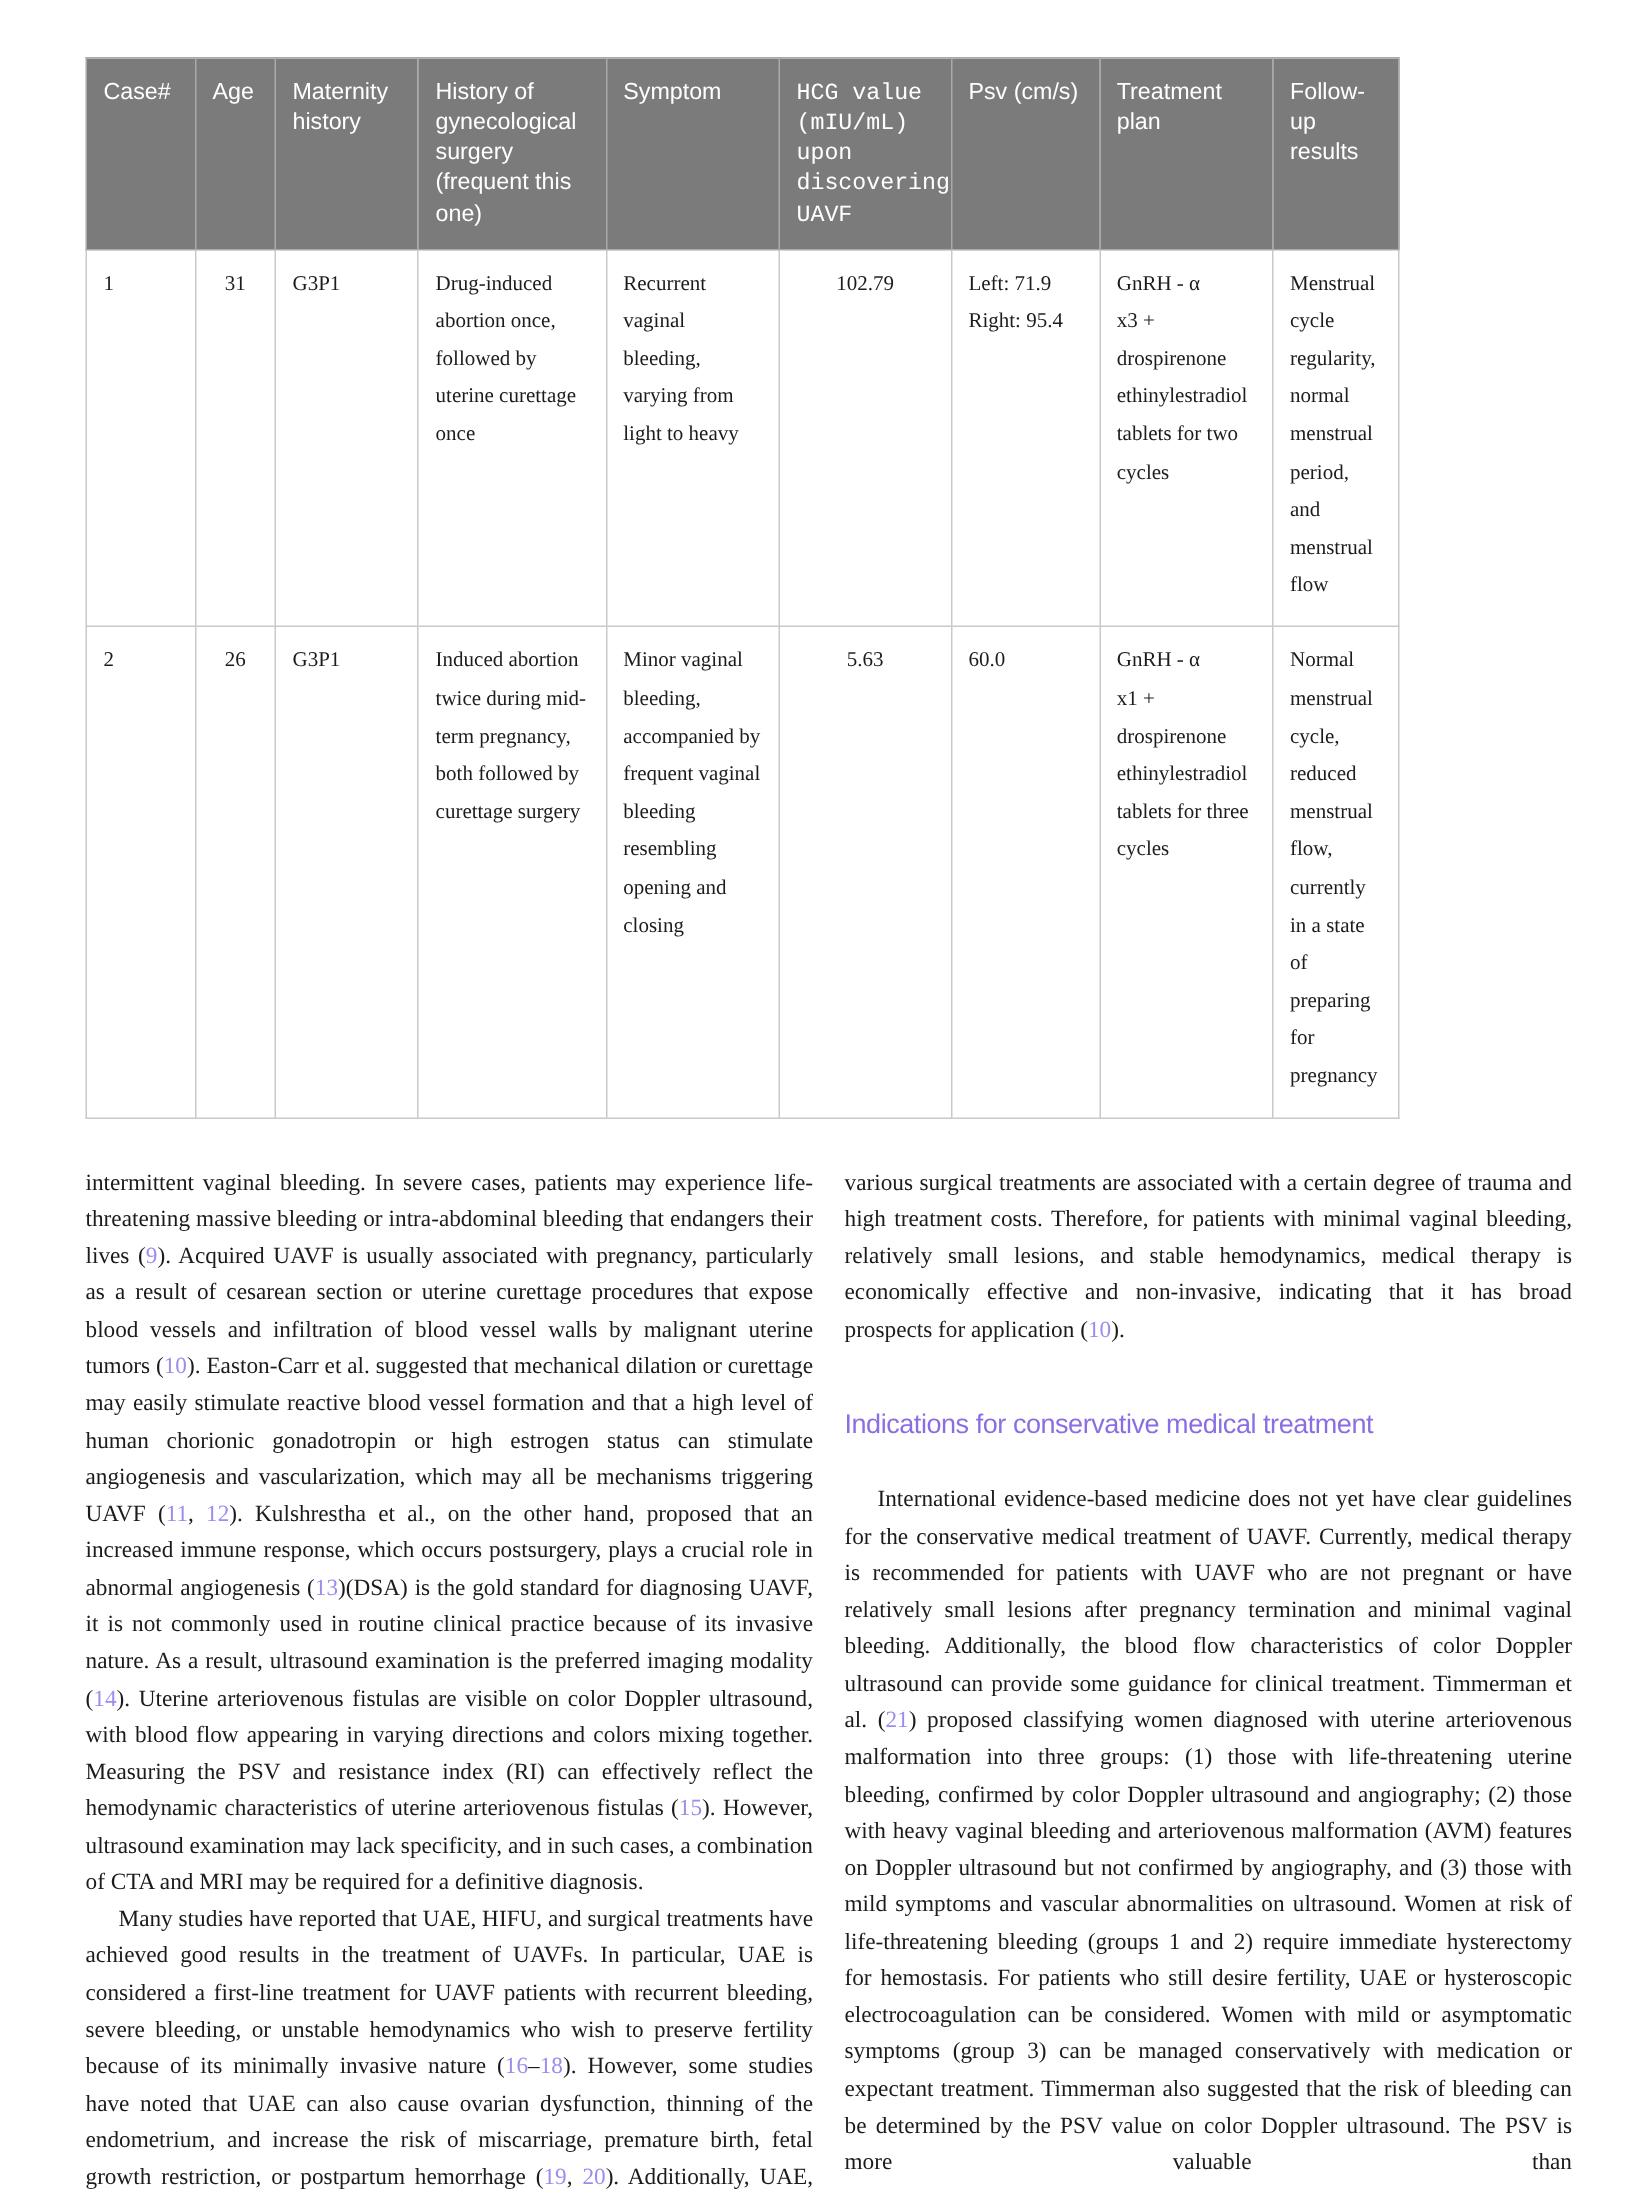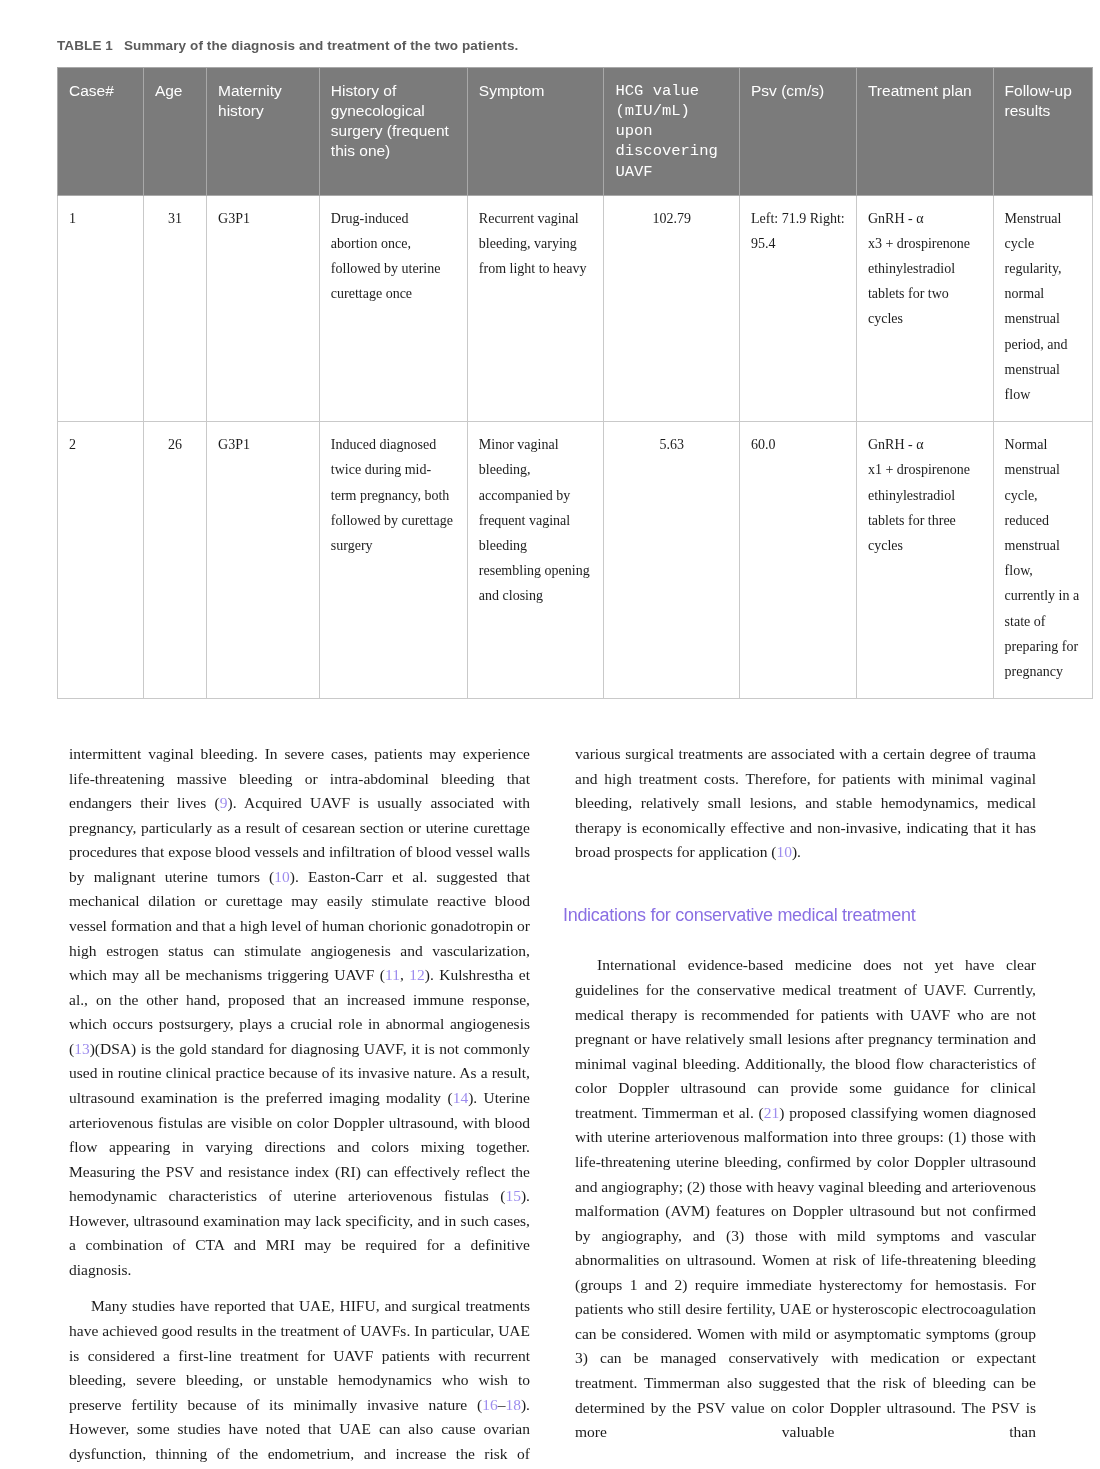--- a/index.html
+++ b/index.html
@@ -14,21 +14,21 @@
   
   .table-caption {
     font-family:"Liberation Sans", sans-serif;
     font-size:13.5px; font-weight:bold; color:#5b5b5b;
     margin:0 0 14px 0; letter-spacing:0.1px;
   }
   .table-caption .tt-label { margin-right:11px; }
   
   table.patients {
     border-collapse:collapse; table-layout:fixed;
-    width:1036px;
+    width:876px;
   }
   table.patients th {
     background:#7b7b7b; color:#ffffff;
     font-family:"Liberation Sans", sans-serif;
     font-size:15.5px; font-weight:normal;
     text-align:left; vertical-align:top;
     padding:13px 11px; line-height:1.3;
     border:1px solid #a9a9a9;
   }
   table.patients th.center { text-align:left;font-family:Liberation Mono, monospace; }
@@ -46,41 +46,38 @@
   
   .body-columns {
     display:flex; gap:21px; margin-top:31px;
   }
   .col {
     flex:1; min-width:0;
     font-family:"Liberation Serif", serif;
     font-size:15.5px; line-height:1.585;
     color:#1b1b1b; text-align:justify;
   }
-  .para { margin:12px; }
+  .para { margin:0; }
   .para.indent { text-indent:22px; }
   .para.flush-last { text-align-last:justify; }
   .ref { color:#9d8cee; }
   h2.section-heading {
     font-family:"Liberation Sans", sans-serif;
     font-size:18px; line-height:1.2;
     color:#8a6fe3; font-weight:normal;
     letter-spacing:-0.3px;
     margin:40px 0 27px 0;
     text-align:center; text-align-last:left;
   }
 </style>
 </head>
 <body>
 
 <div class="page">
 
-  <div class="table-caption">
-    <span class="tt-label">TABLE 1</span><span class="tt-text">Summary of the diagnosis and treatment of the two patients.</span>
-  </div>
 
   <table class="patients">
     <colgroup id="colgroup">
         <col style="width: 8.3%;">
         <col style="width: 6.1%;">
         <col style="width: 10.9%;">
         <col style="width: 14.3%;">
         <col style="width: 13.2%;">
         <col style="width: 13.1%;">
         <col style="width: 11.3%;">
@@ -110,21 +107,21 @@
           <td class="center">102.79</td>
           <td>Left: 71.9 Right: 95.4</td>
           <td>GnRH - α
 x3 + drospirenone ethinylestradiol tablets for two cycles</td>
           <td>Menstrual cycle regularity, normal menstrual period, and menstrual flow</td>
         </tr>
         <tr>
           <td>2</td>
           <td class="center">26</td>
           <td>G3P1</td>
-          <td>Induced diagnosed twice during mid-term pregnancy, both followed by curettage surgery</td>
+          <td>Induced abortion twice during mid-term pregnancy, both followed by curettage surgery</td>
           <td>Minor vaginal bleeding, accompanied by frequent vaginal bleeding resembling opening and closing</td>
           <td class="center">5.63</td>
           <td>60.0</td>
           <td>GnRH - α
 x1 + drospirenone ethinylestradiol tablets for three cycles</td>
           <td>Normal menstrual cycle, reduced menstrual flow, currently in a state of preparing for pregnancy</td>
         </tr>
       </tbody>
   </table>
 

